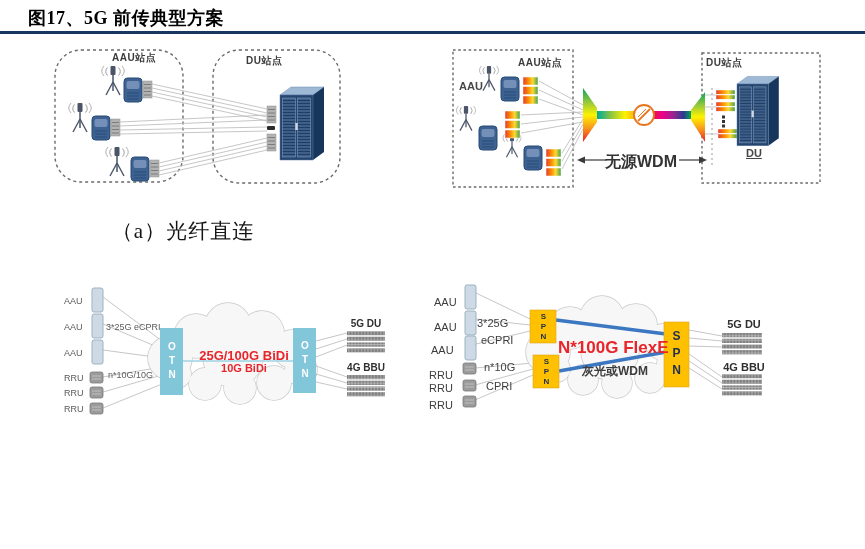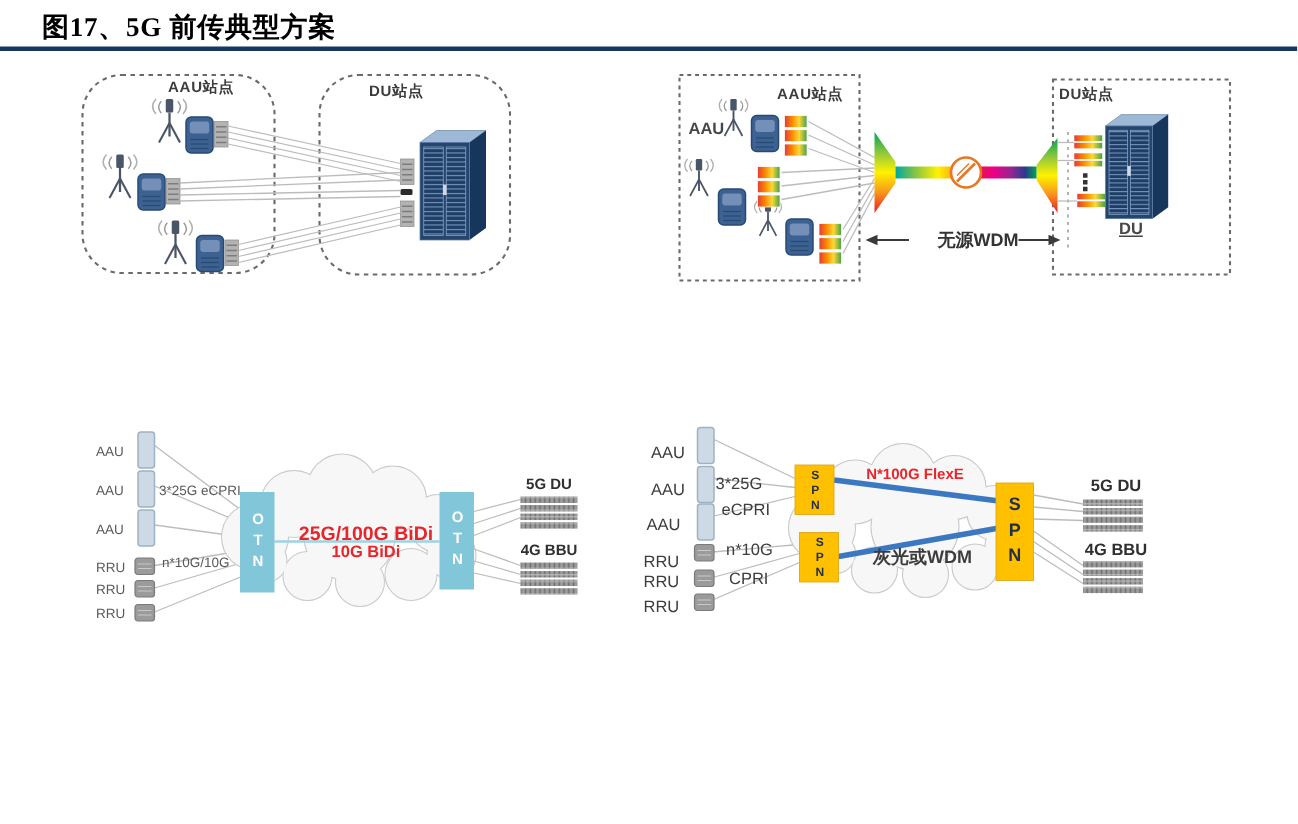--- a/index.html
+++ b/index.html
@@ -11,21 +11,21 @@
   .rule{position:absolute;left:0;width:865px;height:3px;background:var(--rule_navy,#17375E);z-index:2;}
   .caption{position:absolute;z-index:3;font-family:"Liberation Serif",serif;font-size:21px;color:#141414;
            text-align:center;letter-spacing:1px;white-space:nowrap;}
   .boxlabel{position:absolute;z-index:3;font-size:10px;font-weight:bold;color:#3c3c3c;letter-spacing:.5px;white-space:nowrap;}
   .eqlabel{position:absolute;z-index:3;font-size:11px;font-weight:bold;color:#474747;white-space:nowrap;}
   .smlabel{position:absolute;z-index:3;font-size:9px;color:#5a5a5a;white-space:nowrap;}
   .midlabel{position:absolute;z-index:3;font-size:11px;color:#3d3d3d;white-space:nowrap;}
   .stacklabel{position:absolute;z-index:3;font-weight:bold;color:#2f2f2f;text-align:center;white-space:nowrap;}
   .red{color:var(--accent_red,#E8252A);}
   .cloudtext{position:absolute;z-index:3;font-weight:bold;text-align:center;white-space:nowrap;}
-  .arrowlabel{position:absolute;z-index:3;font-size:12px;font-weight:bold;color:#333;text-align:right;white-space:nowrap;}
+  .arrowlabel{position:absolute;z-index:3;font-size:16px;font-weight:bold;color:#333;text-align:left;white-space:nowrap;}
   .vwrap{position:absolute;z-index:3;display:flex;align-items:center;justify-content:center;}
   .vwrap span{writing-mode:vertical-lr;text-orientation:upright;font-weight:bold;line-height:1;}
   .otn-text span{color:#ffffff;font-size:10px;letter-spacing:3px;}
   .spn-sm span{color:#23304d;font-size:8px;letter-spacing:1px;}
   .spn-lg span{color:#23304d;font-size:12px;letter-spacing:3px;}
   .src{position:absolute;z-index:3;font-family:"Liberation Serif",serif;font-size:15px;color:#000;white-space:nowrap;}
   .src b{font-weight:bold;}
   .watermark{position:absolute;z-index:4;font-size:27px;font-weight:bold;color:#fff;
              -webkit-text-stroke:1.4px #1d1d1d;text-shadow:1.5px 1.5px 0 #1d1d1d;
              transform:rotate(-2deg);letter-spacing:1px;white-space:nowrap;}
@@ -371,20 +371,21 @@
           <rect x="722" y="391.1" width="40" height="4.3" fill="url(#rackP)"></rect>
       </g>
     </g>
   </svg>
 
   <div class="abs title" style="left:28px;top:6px;">图17、5G 前传典型方案</div>
   <div class="rule" style="top:31px;"></div>
 
   <div class="boxlabel" style="left:112px;top:51px;">AAU站点</div>
   <div class="boxlabel" style="left:246px;top:54px;">DU站点</div>
+  <div class="caption" style="left:83px;top:217px;width:200px;">（a）光纤直连</div>
 
   <div class="boxlabel" style="left:518px;top:56px;">AAU站点</div>
   <div class="eqlabel" style="left:459px;top:80px;">AAU</div>
   <div class="arrowlabel" style="left:605px;top:152px;width:74px;">无源WDM</div>
   <div class="boxlabel" style="left:706px;top:56px;">DU站点</div>
   <div class="eqlabel" style="left:746px;top:147px;text-decoration:underline;">DU</div>
 
   <div class="smlabel" style="left:64px;top:296px;">AAU</div>
   <div class="smlabel" style="left:64px;top:322px;">AAU</div>
   <div class="smlabel" style="left:64px;top:348px;">AAU</div>
@@ -416,21 +417,21 @@
   <div class="midlabel" style="left:486px;top:380px;">CPRI</div>
   <div class="vwrap spn-sm" style="left:530px;top:312px;width:26px;height:29px;">
       <span>SPN</span>
     </div>
   <div class="vwrap spn-sm" style="left:533px;top:357px;width:26px;height:29px;">
       <span>SPN</span>
     </div>
   <div class="vwrap spn-lg" style="left:664px;top:325px;width:25px;height:59px;">
       <span>SPN</span>
     </div>
-  <div class="cloudtext red" style="left:558px;top:311px;width:104px;font-size:10px;">N*100G FlexE</div>
+  <div class="cloudtext red" style="left:558px;top:338px;width:104px;font-size:17px;">N*100G FlexE</div>
   <div class="cloudtext" style="left:573px;top:363px;width:84px;font-size:12px;color:#3d3d3d;">灰光或WDM</div>
   <div class="stacklabel" style="left:720px;top:318px;width:48px;font-size:11px;">5G DU</div>
   <div class="stacklabel" style="left:718px;top:361px;width:52px;font-size:11px;">4G BBU</div>
 
   <div class="rule" style="top:508px;"></div>
   <div class="watermark" style="right:6px;top:508px;">头条@未来智库</div>
 
 </div>
 
 </body></html>

